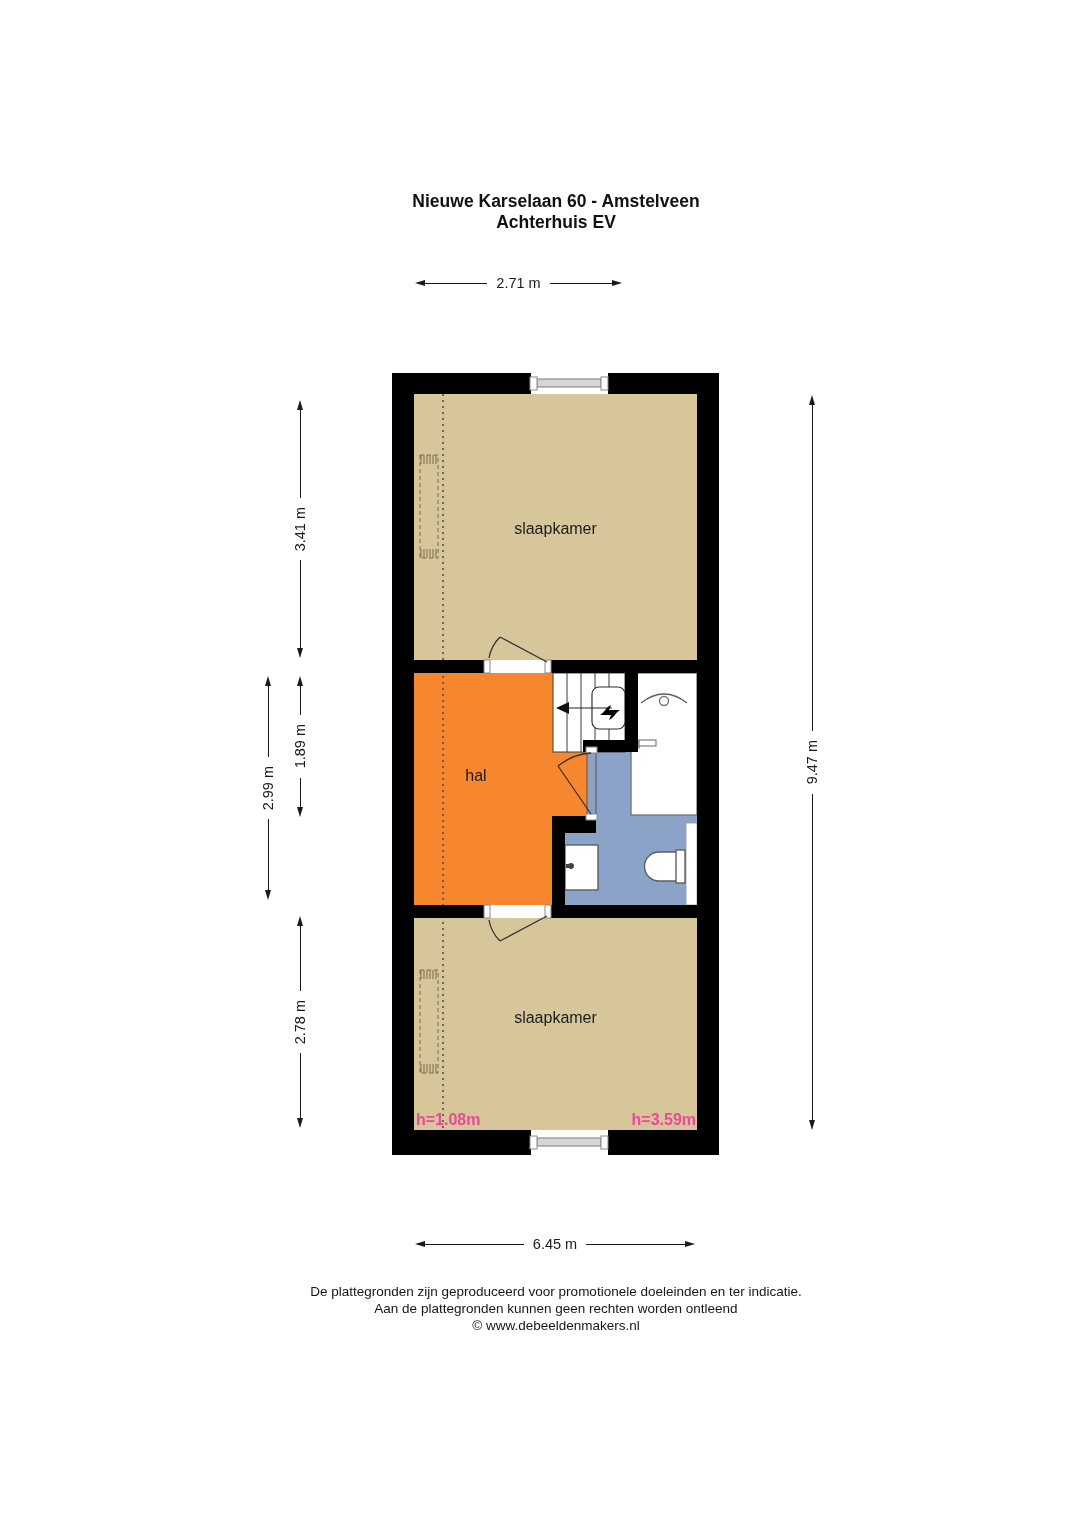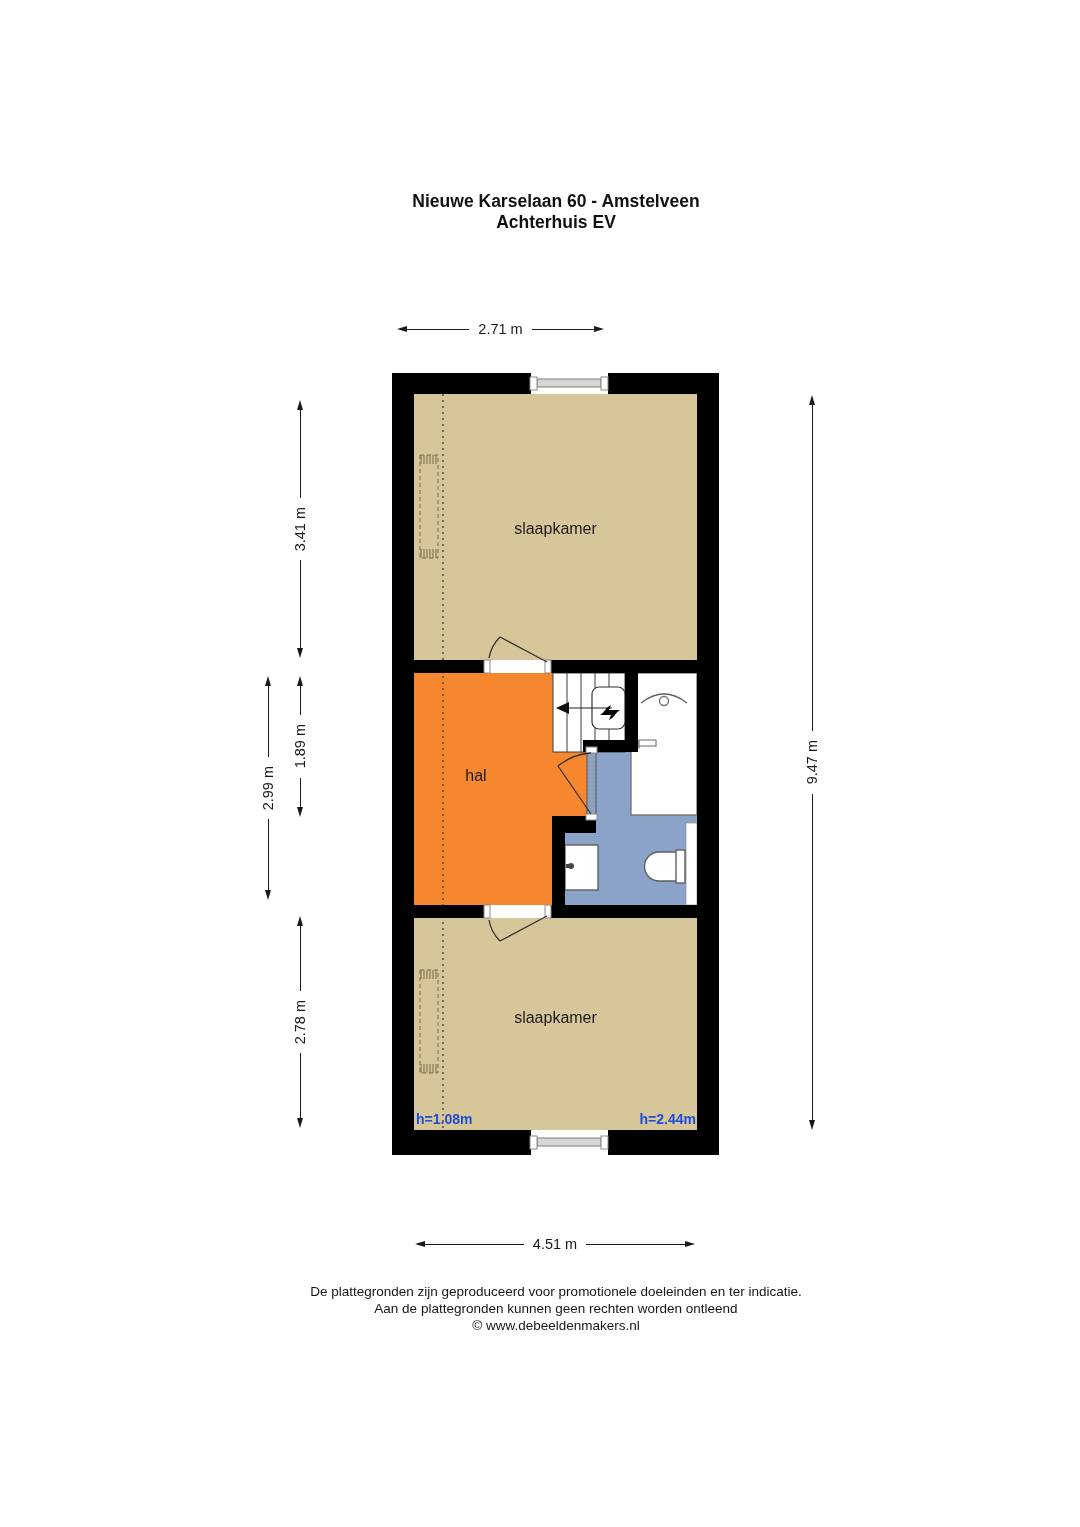--- a/index.html
+++ b/index.html
@@ -24,21 +24,21 @@
   .dlabel{font-size:14.5px;color:var(--dim-line);white-space:nowrap;}
   .dim-h .dlabel{padding:0 9px;}
   .dim-v .dlabel{writing-mode:vertical-rl;transform:rotate(180deg);padding:9px 0;}
   .arr-l{width:0;height:0;border-top:3.5px solid transparent;border-bottom:3.5px solid transparent;border-right:10px solid var(--dim-line);}
   .arr-r{width:0;height:0;border-top:3.5px solid transparent;border-bottom:3.5px solid transparent;border-left:10px solid var(--dim-line);}
   .arr-u{width:0;height:0;border-left:3.5px solid transparent;border-right:3.5px solid transparent;border-bottom:10px solid var(--dim-line);}
   .arr-d{width:0;height:0;border-left:3.5px solid transparent;border-right:3.5px solid transparent;border-top:10px solid var(--dim-line);}
 
   
   .room-label{font-size:16px;color:#1c1c1c;text-align:center;}
-  .h-label{font-size:14px;font-weight:600;color:#1d4ed8;}
+  .h-label{font-size:16px;font-weight:600;color:#ec4899;}
 
   
   .wall{fill:var(--wall);}
   .f-bed{fill:var(--floor-bedroom);}
   .f-hall{fill:var(--floor-hall);}
   .f-bath{fill:var(--floor-bathroom);}
   .fix{fill:#ffffff;stroke:var(--fixture-stroke);stroke-width:1.4;}
   .thin{stroke:var(--fixture-stroke);stroke-width:1.4;fill:none;}
   .door-arc{stroke:#333;stroke-width:1.3;fill:none;}
   .win-bar{fill:var(--window-fill);stroke:#7d7d7d;stroke-width:1;}
@@ -46,21 +46,21 @@
   .tread{stroke:#3c3c3c;stroke-width:1;}
 </style>
 </head>
 <body>
 
 <div class="abs title">
   <div>Nieuwe Karselaan 60 - Amstelveen</div>
   <div>Achterhuis EV</div>
 </div>
 
-<div class="abs dim-h" style="left:397px;top:276px;width:207px;margin-top:46px;">
+<div class="abs dim-h" style="left:415px;top:276px;width:207px;">
   <div class="arr-l"></div>
   <div class="dline-h"></div>
   <div class="dlabel">2.71 m</div>
   <div class="dline-h"></div>
   <div class="arr-r"></div>
 </div>
 
 <div class="abs dim-v" style="left:293px;top:400px;height:258px;">
   <div class="arr-u"></div>
   <div class="dline-v"></div>
@@ -97,21 +97,21 @@
   <div class="arr-u"></div>
   <div class="dline-v"></div>
   <div class="dlabel">9.47 m</div>
   <div class="dline-v"></div>
   <div class="arr-d"></div>
 </div>
 
 <div class="abs dim-h" style="left:415px;top:1237px;width:280px;">
   <div class="arr-l"></div>
   <div class="dline-h"></div>
-  <div class="dlabel">4.51 m</div>
+  <div class="dlabel">6.45 m</div>
   <div class="dline-h"></div>
   <div class="arr-r"></div>
 </div>
 
 <svg class="abs" style="left:392px;top:373px;" width="327" height="782" viewBox="392 373 327 782">
   <defs>
     <pattern id="hatchV" width="3" height="3" patternUnits="userSpaceOnUse">
       <path d="M1 0 V3" stroke="#7a6c4a" stroke-width="1"></path>
     </pattern>
     <pattern id="hatchH" width="4" height="4" patternUnits="userSpaceOnUse">
@@ -218,19 +218,19 @@
     <line class="door-arc" x1="591" y1="814" x2="558" y2="766"></line>
     <path class="door-arc" d="M558 766 Q573 754 591 753"></path>
   </g>
 </svg>
 
 <div class="abs room-label" style="left:414px;top:520px;width:283px;">slaapkamer</div>
 <div class="abs room-label" style="left:390px;top:767px;width:172px;">hal</div>
 <div class="abs room-label" style="left:414px;top:1009px;width:283px;">slaapkamer</div>
 
 <div class="abs h-label" style="left:416px;top:1111px;">h=1.08m</div>
-<div class="abs h-label" style="left:546px;top:1111px;width:150px;text-align:right;">h=2.44m</div>
+<div class="abs h-label" style="left:546px;top:1111px;width:150px;text-align:right;">h=3.59m</div>
 
 <div class="abs footer">
   <div>De plattegronden zijn geproduceerd voor promotionele doeleinden en ter indicatie.</div>
   <div>Aan de plattegronden kunnen geen rechten worden ontleend</div>
   <div>© www.debeeldenmakers.nl</div>
 </div>
 
 </body></html>

